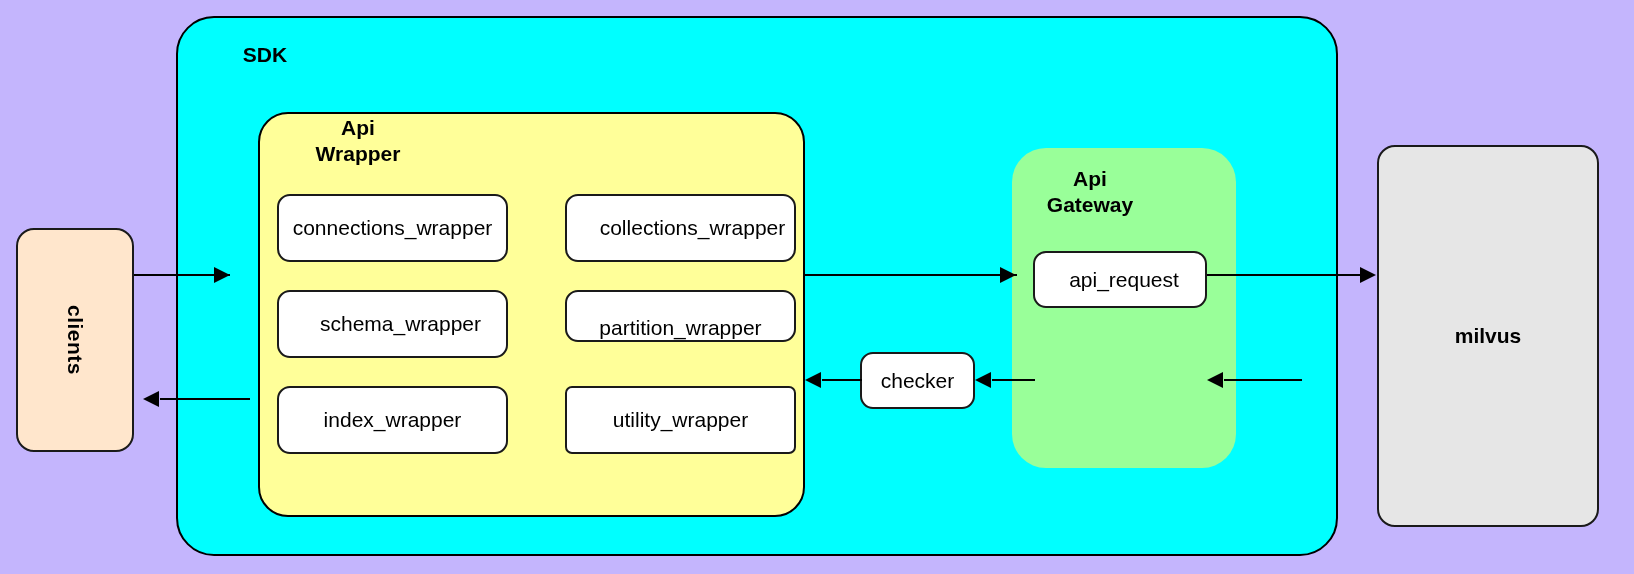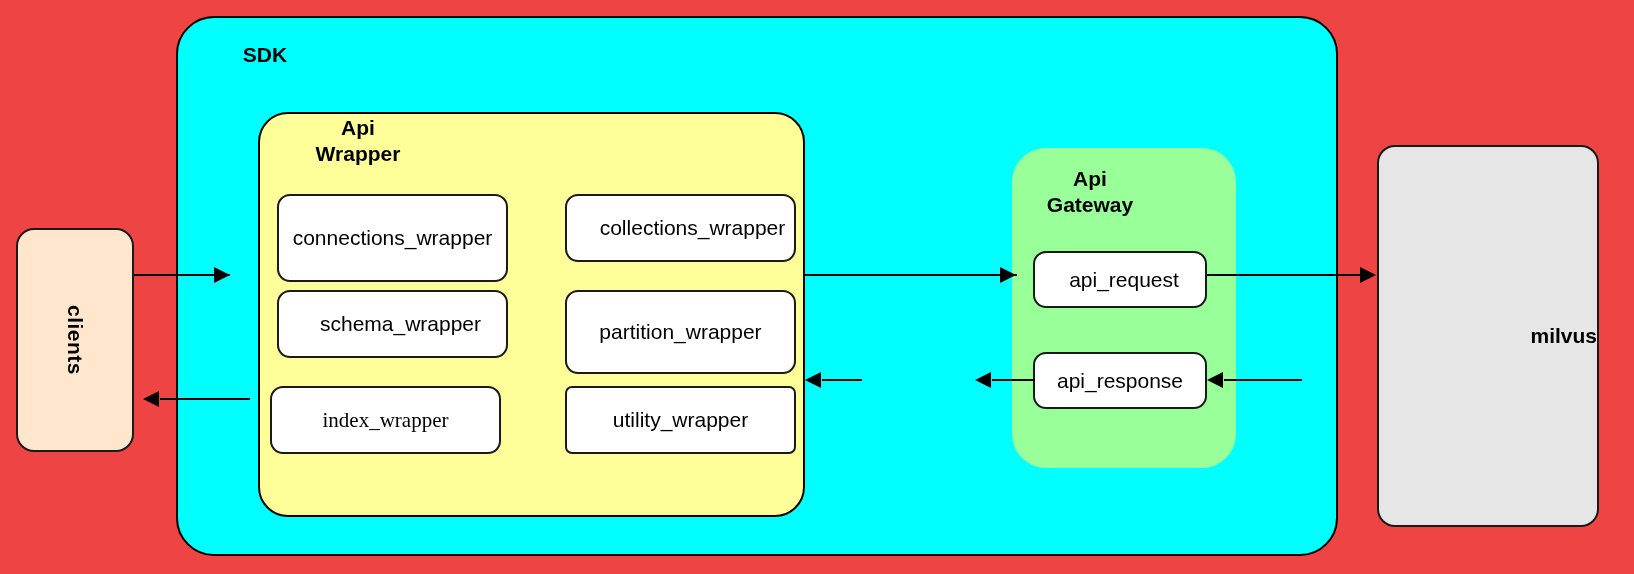--- a/index.html
+++ b/index.html
@@ -5,21 +5,21 @@
 <style>
   html, body {
     margin: 0;
     padding: 0;
     background: #ffffff;
   }
   #canvas {
     position: relative;
     width: 1634px;
     height: 574px;
-    background: #ef4444;
+    background: #c4b5fd;
     font-family: "Liberation Sans", sans-serif;
     overflow: hidden;
   }
 
   
   .box {
     position: absolute;
     box-sizing: border-box;
     display: flex;
     align-items: center;
@@ -130,63 +130,63 @@
 
   <div class="box container-sdk" style="left:176px; top:16px; width:1162px; height:540px;"></div>
 
   <div class="container-title" style="left:176px; top:42px; width:178px;">SDK</div>
 
   <div class="box container-wrapper" style="left:258px; top:112px; width:547px; height:405px;"></div>
 
   <div class="container-title" style="left:258px; top:115px; width:200px;">Api
 Wrapper</div>
 
-  <div class="box node" style="left:277px; top:194px; width:231px; height:88px;">
+  <div class="box node" style="left:277px; top:194px; width:231px; height:68px;">
     <span>connections_wrapper</span>
   </div>
 
   <div class="box node" style="left:565px; top:194px; width:231px; height:68px;padding-left:24px;">
     <span>collections_wrapper</span>
   </div>
 
   <div class="box node" style="left:277px; top:290px; width:231px; height:68px;padding-left:16px;">
     <span>schema_wrapper</span>
   </div>
 
-  <div class="box node" style="left:565px; top:290px; width:231px; height:84px;">
+  <div class="box node" style="left:565px; top:290px; width:231px; height:52px;align-items:flex-end;">
     <span>partition_wrapper</span>
   </div>
 
-  <div class="box node" style="left:270px; top:386px; width:231px; height:68px;font-family:Liberation Serif, serif;">
+  <div class="box node" style="left:277px; top:386px; width:231px; height:68px;">
     <span>index_wrapper</span>
   </div>
 
   <div class="box node" style="left:565px; top:386px; width:231px; height:68px;border-radius:7px;">
     <span>utility_wrapper</span>
   </div>
 
   <div class="box container-gateway" style="left:1012px; top:148px; width:224px; height:320px;"></div>
 
   <div class="container-title" style="left:1000px; top:166px; width:180px;">Api
 Gateway</div>
 
   <div class="box node" style="left:1033px; top:251px; width:174px; height:57px;padding-left:8px;">
     <span>api_request</span>
   </div>
 
-  <div class="box node" style="left:1033px; top:352px; width:174px; height:57px;">
-    <span>api_response</span>
-  </div>
-
+
+  <div class="box node" style="left:860px; top:352px; width:115px; height:57px;">
+    <span>checker</span>
+  </div>
 
   <div class="box node-clients" style="left:16px; top:228px; width:118px; height:224px;">
     <span class="label-vertical">clients</span>
   </div>
 
-  <div class="box node-milvus" style="left:1377px; top:145px; width:222px; height:382px;justify-content:flex-end;">
+  <div class="box node-milvus" style="left:1377px; top:145px; width:222px; height:382px;">
     <span>milvus</span>
   </div>
 
   <div class="edge">
     <div class="edge-line" style="left:134px; top:274px; width:96px;"></div>
     <div class="arrowhead arrow-right" style="left:214px; top:267px;"></div>
   </div>
 
   <div class="edge">
     <div class="edge-line" style="left:805px; top:274px; width:212px;"></div>

